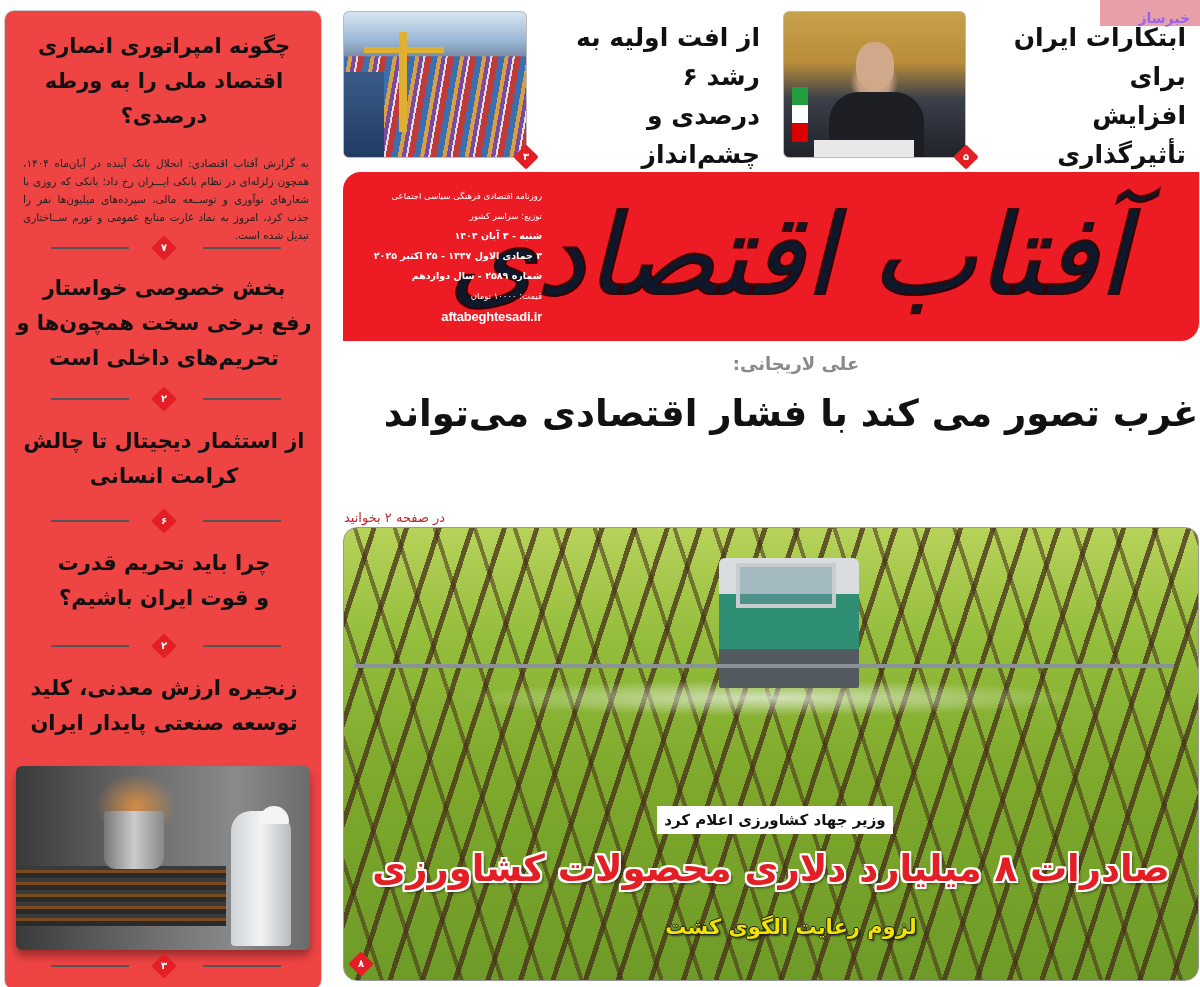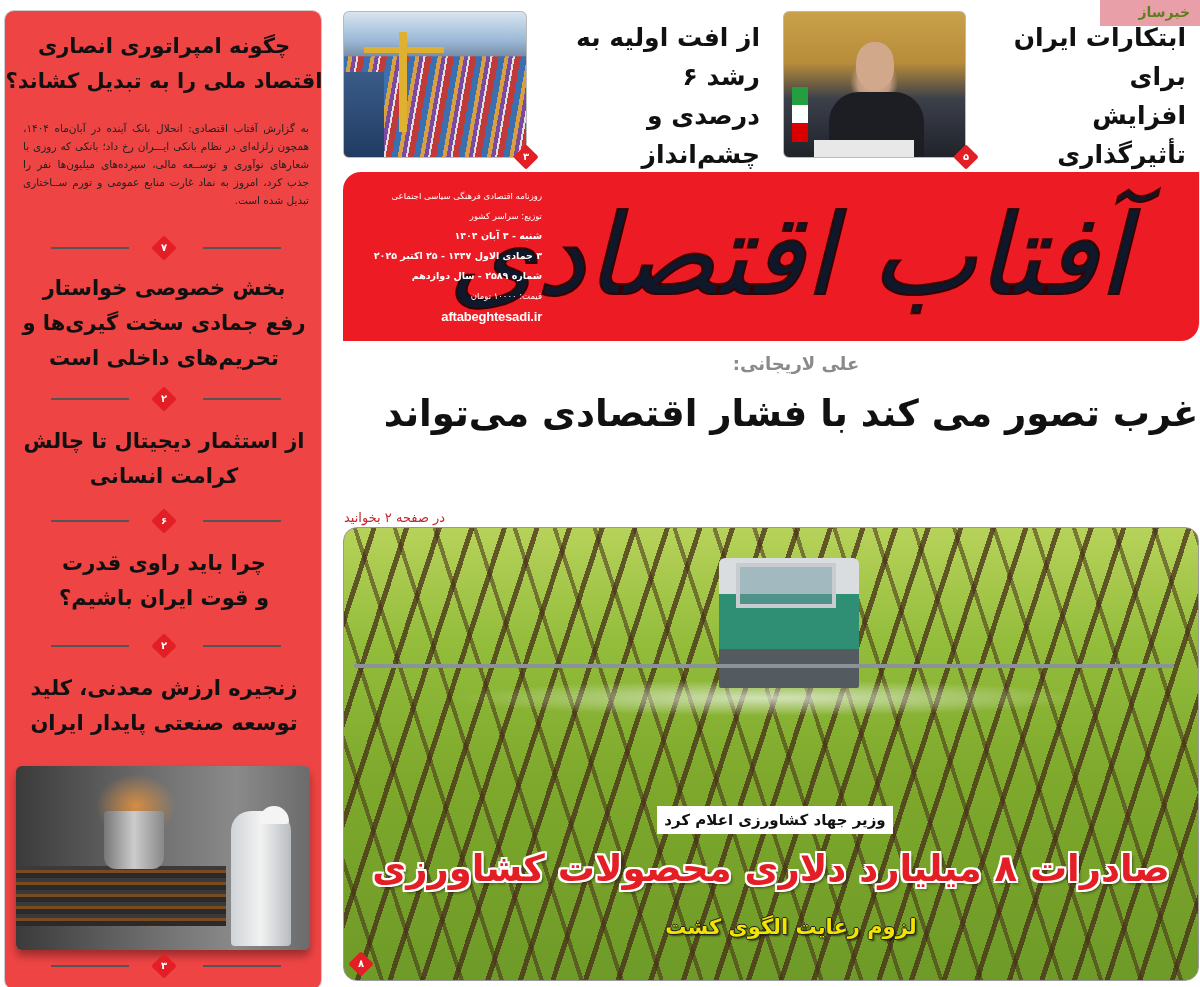--- a/index.html
+++ b/index.html
@@ -75,21 +75,21 @@
     .teaser-head {
       position: absolute; font-family: "DejaVu Sans", sans-serif; font-weight: bold;
       font-size: 25px; line-height: 39px; color: #111; text-align: right; letter-spacing: -0.6px;
     }
 
     .corner-tag {
       position: absolute; right: 0; top: 0; width: 100px; height: 26px;
       background: rgba(214, 80, 96, 0.55);
     }
     .corner-tag span {
-      position: absolute; right: 10px; top: 4px; color: #4d7c0f; font-size: 14px; font-weight: bold;
+      position: absolute; right: 10px; top: 10px; color: #8b5cf6; font-size: 14px; font-weight: bold;
       font-family: "DejaVu Sans", sans-serif; opacity: 0.9;
     }
 
     
     .masthead {
       position: absolute; left: 343px; top: 172px; width: 856px; height: 169px;
       background: #ed1c24; border-radius: 18px 0 18px 0;
     }
     .logo {
       position: absolute; right: 70px; top: 8px;
@@ -220,36 +220,36 @@
 <div class="farm-sub">لزوم رعایت الگوی کشت</div>
 <div class="badge" style="left:352px; top:955px;">
   <span>۸</span>
 </div>
 
 <div class="sidebar">
 
   <div class="sb-block" style="top:18px;">
     <div class="sb-head">
       <div>چگونه امپراتوری انصاری</div>
-      <div>اقتصاد ملی را به تبدیل کشاند؟</div>
+      <div>اقتصاد ملی را به ورطه درصدی؟</div>
     </div>
     <div class="sb-body">به گزارش آفتاب اقتصادی: انحلال بانک آینده در آبان‌ماه ۱۴۰۴، همچون زلزله‌ای در نظام بانکی ایـــران رخ داد؛ بانکی که روزی با شعارهای نوآوری و توســعه مالی، سپرده‌های میلیون‌ها نفر را جذب کرد، امروز به نماد غارت منابع عمومی و تورم ســاختاری تبدیل شده است.</div>
   </div>
   <div class="divider" style="top:227px;">
     <div class="line l"></div>
       <div class="line r"></div>
     <div class="badge">
         <span>۷</span>
       </div>
   </div>
 
   <div class="sb-block" style="top:260px;">
     <div class="sb-head">
       <div>بخش خصوصی خواستار</div>
-      <div>رفع جمادی سخت گیری‌ها و</div>
+      <div>رفع برخی سخت همچون‌ها و</div>
       <div>تحریم‌های داخلی است</div>
     </div>
   </div>
   <div class="divider" style="top:378px;">
     <div class="line l"></div>
       <div class="line r"></div>
     <div class="badge">
         <span>۲</span>
       </div>
   </div>
@@ -263,21 +263,21 @@
   <div class="divider" style="top:500px;">
     <div class="line l"></div>
       <div class="line r"></div>
     <div class="badge">
         <span>۶</span>
       </div>
   </div>
 
   <div class="sb-block" style="top:535px;">
     <div class="sb-head">
-      <div>چرا باید راوی قدرت</div>
+      <div>چرا باید تحریم قدرت</div>
       <div>و قوت ایران باشیم؟</div>
     </div>
   </div>
   <div class="divider" style="top:625px;">
     <div class="line l"></div>
       <div class="line r"></div>
     <div class="badge">
         <span>۲</span>
       </div>
   </div>

